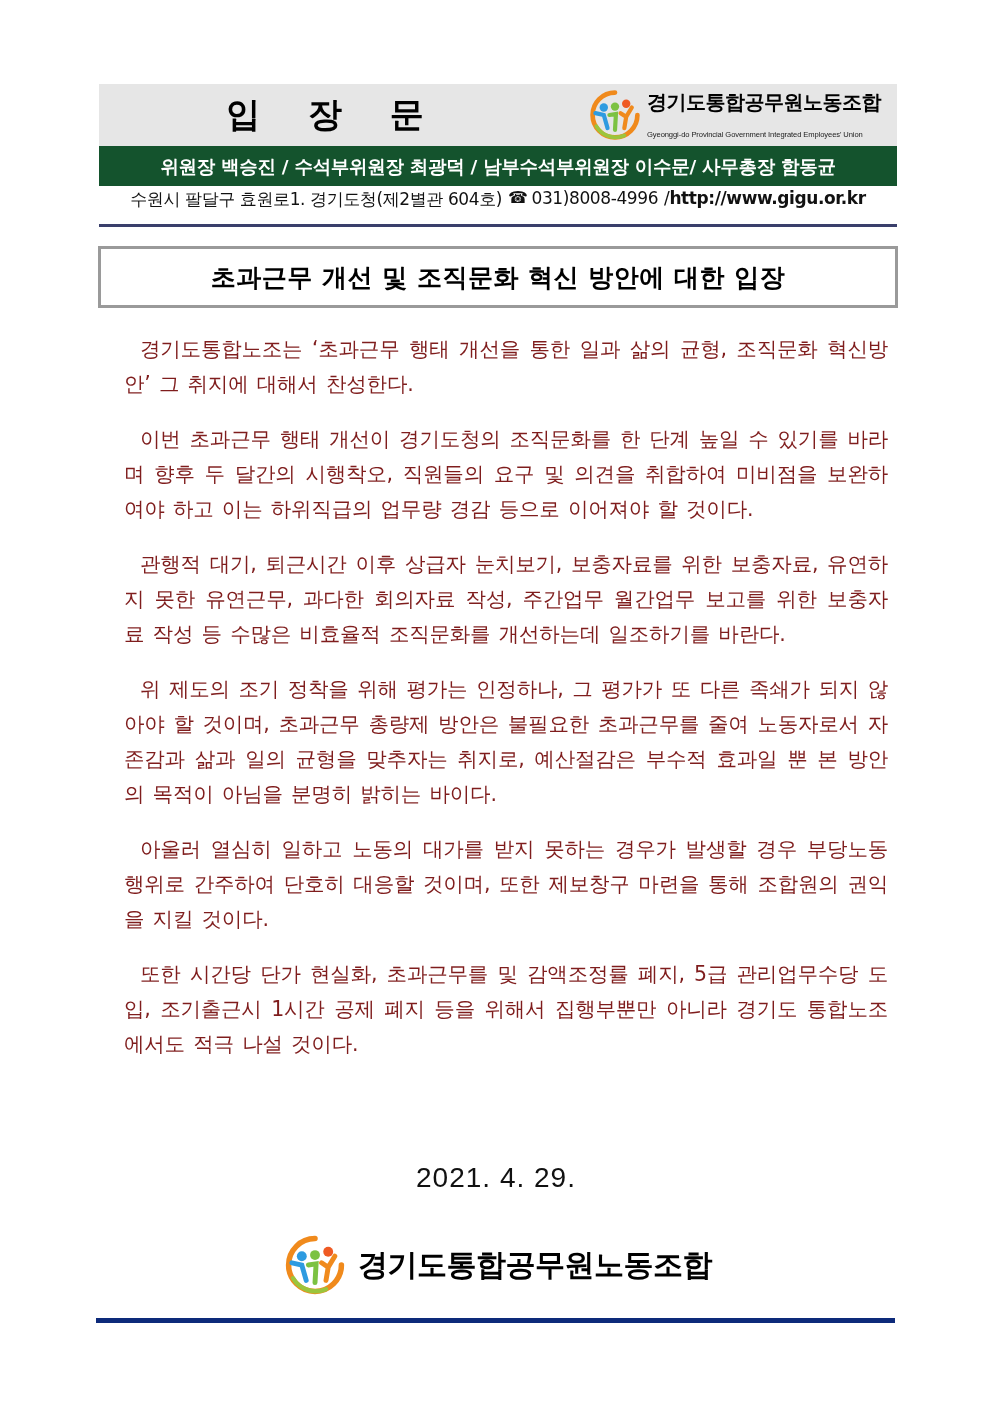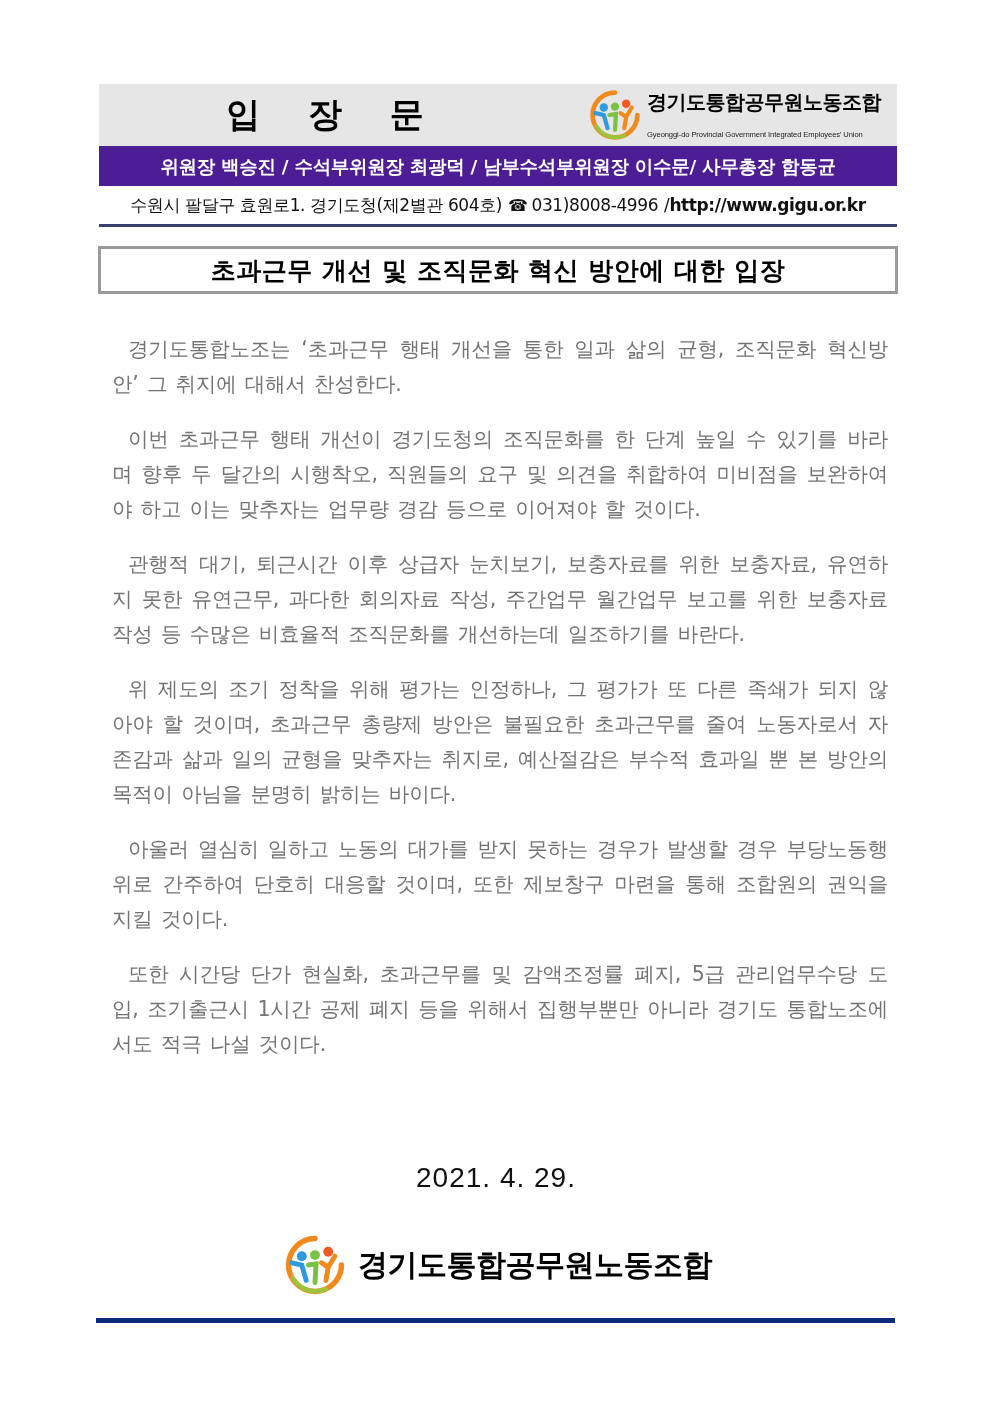--- a/index.html
+++ b/index.html
@@ -51,75 +51,75 @@
     .logo-small .logo-en {
       font-family: "Liberation Sans", sans-serif;
       font-size: 7.6px; line-height: 10px; letter-spacing: -0.1px; color: #222;
       margin-top: 16px;
       white-space: nowrap;
     }
     .officers-bar {
       position: absolute;
       left: 99px; top: 146px;
       width: 798px; height: 40px;
-      background: #4c1d95;
+      background: #14532d;
       color: #ffffff;
       font-size: 18.5px;
       font-weight: bold;
       display: flex; align-items: center; justify-content: center;
       white-space: nowrap;
       letter-spacing: -0.3px;
     }
     .address-line {
       position: absolute;
       left: 99px; top: 188px;
       width: 798px; height: 34px;
-      display: flex; align-items: center; justify-content: center;
+      display: flex; align-items: flex-start; justify-content: center;
       font-size: 17px;
       white-space: nowrap;
       letter-spacing: -0.4px;
       color: #111;
     }
     .address-line .phone-icon { margin: 0 4px 0 6px; font-size: 16px; }
     .address-line .url { font-weight: bold; }
     .header-rule {
       position: absolute;
       left: 99px; top: 224px;
       width: 798px; height: 3px;
       background: #3a3f6b;
     }
     
     .title-box {
       position: absolute;
       left: 98px; top: 246px;
-      width: 800px; height: 48px;
+      width: 800px; height: 62px;
       box-sizing: border-box;
       border: 3px solid #9a9a9a;
       display: flex; align-items: center; justify-content: center;
       font-size: 25px;
       font-weight: bold;
       letter-spacing: 0.5px;
       white-space: nowrap;
     }
     
     .body-text {
       position: absolute;
       left: 108px; top: 332px;
       width: 780px;
     }
     .para {
       font-size: 20.5px;
       line-height: 35px;
       text-align: justify;
       text-align-last: left;
-      margin: 0 0 20px 4px;
+      margin: 0 0 20px 16px;
       text-indent: 16px;
       letter-spacing: -0.2px;
       word-spacing: 2px;
-      color: #737373;
+      color: #7f1d1d;
     }
     .date {
       position: absolute;
       left: 0; top: 1162px;
       width: 992px;
       text-align: center;
       font-family: "Liberation Sans", sans-serif;
       font-size: 28px;
       letter-spacing: 1px;
       color: #111;
@@ -179,21 +179,21 @@
     <span style="margin-left:6px">/</span>
     <span class="url">http://www.gigu.or.kr</span>
   </div>
 
   <div class="header-rule"></div>
 
   <div class="title-box">초과근무 개선 및 조직문화 혁신 방안에 대한 입장</div>
 
   <div class="body-text">
     <p class="para">경기도통합노조는 ‘초과근무 행태 개선을 통한 일과 삶의 균형, 조직문화 혁신방안’ 그 취지에 대해서 찬성한다.</p>
-    <p class="para">이번 초과근무 행태 개선이 경기도청의 조직문화를 한 단계 높일 수 있기를 바라며 향후 두 달간의 시행착오, 직원들의 요구 및 의견을 취합하여 미비점을 보완하여야 하고 이는 맞추자는 업무량 경감 등으로 이어져야 할 것이다.</p>
+    <p class="para">이번 초과근무 행태 개선이 경기도청의 조직문화를 한 단계 높일 수 있기를 바라며 향후 두 달간의 시행착오, 직원들의 요구 및 의견을 취합하여 미비점을 보완하여야 하고 이는 하위직급의 업무량 경감 등으로 이어져야 할 것이다.</p>
     <p class="para">관행적 대기, 퇴근시간 이후 상급자 눈치보기, 보충자료를 위한 보충자료, 유연하지 못한 유연근무, 과다한 회의자료 작성, 주간업무 월간업무 보고를 위한 보충자료 작성 등 수많은 비효율적 조직문화를 개선하는데 일조하기를 바란다.</p>
     <p class="para">위 제도의 조기 정착을 위해 평가는 인정하나, 그 평가가 또 다른 족쇄가 되지 않아야 할 것이며, 초과근무 총량제 방안은 불필요한 초과근무를 줄여 노동자로서 자존감과 삶과 일의 균형을 맞추자는 취지로, 예산절감은 부수적 효과일 뿐 본 방안의 목적이 아님을 분명히 밝히는 바이다.</p>
     <p class="para">아울러 열심히 일하고 노동의 대가를 받지 못하는 경우가 발생할 경우 부당노동행위로 간주하여 단호히 대응할 것이며, 또한 제보창구 마련을 통해 조합원의 권익을 지킬 것이다.</p>
     <p class="para">또한 시간당 단가 현실화, 초과근무를 및 감액조정률 폐지, 5급 관리업무수당 도입, 조기출근시 1시간 공제 폐지 등을 위해서 집행부뿐만 아니라 경기도 통합노조에서도 적극 나설 것이다.</p>
   </div>
 
   <div class="date">2021. 4. 29.</div>
 
   <div class="logo-footer">
     <svg class="logo-mark" viewBox="0 0 60 60">

